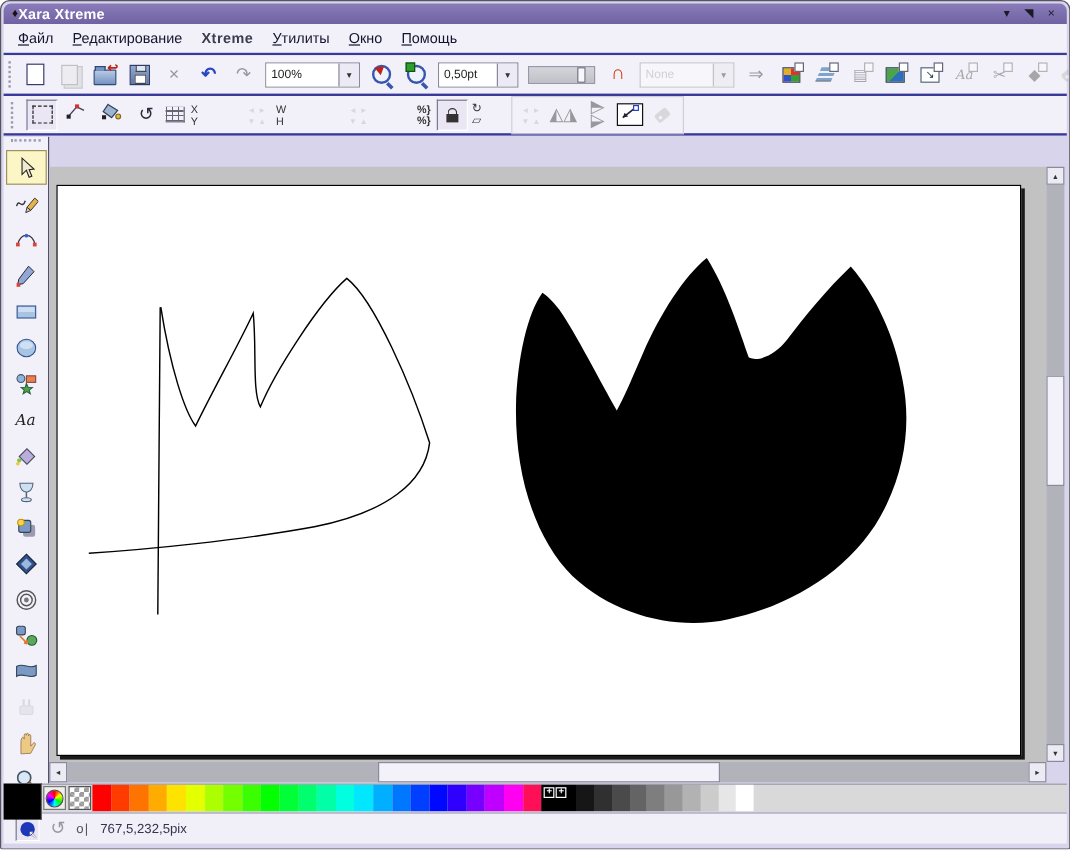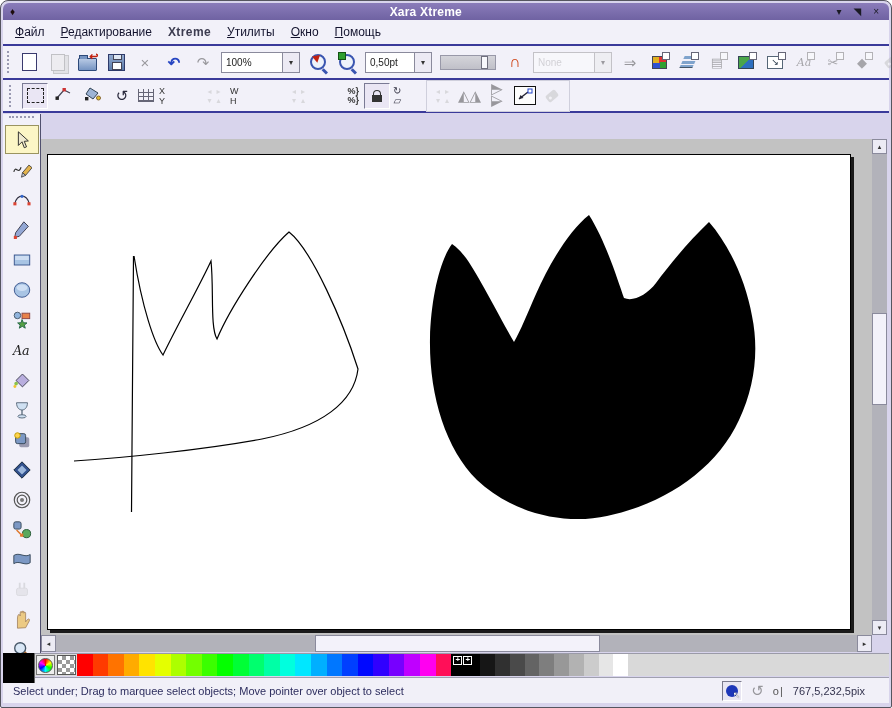--- a/index.html
+++ b/index.html
@@ -3,21 +3,21 @@
 <meta charset="utf-8">
 <style>
   html,body{margin:0;padding:0;background:#fff;}
   body{width:892px;height:708px;position:relative;font-family:"Liberation Sans",sans-serif;overflow:hidden;}
   .window{position:absolute;inset:0;background:#d8d4ec;border:1px solid #55555f;border-radius:8px 8px 2px 2px;overflow:hidden;}
 
   
   .titlebar{position:absolute;left:2px;right:2px;top:2px;height:17px;background:linear-gradient(#8a7cba,#6f62a2);
     border-radius:6px 6px 0 0;display:flex;align-items:center;color:#fff;}
   .tb-pin{font-size:10px;color:#1d0d0d;margin-left:7px;}
-  .tb-title{flex:1;text-align:center;font-size:12px;font-weight:bold;letter-spacing:.2px;}
+  .tb-title{flex:1;font-size:12px;font-weight:bold;letter-spacing:.2px;}
   .tb-ctrls{display:flex;gap:12px;margin-right:10px;}
   .tbc{font-size:10px;color:#1a1a24;cursor:default;line-height:1;}
 
   
   .menubar{position:absolute;left:2px;right:2px;top:19px;height:26px;background:#f2f1f9;display:flex;align-items:center;
     gap:16px;padding-left:12px;border-bottom:2px solid #3a3a9a;box-sizing:border-box;}
   .menu-item{font-size:12px;color:#14142e;text-align:center;}
   .menu-item u{text-decoration:underline;}
   .menu-item.logo-font{color:#3c3c50;font-weight:600;letter-spacing:.4px;}
 
@@ -573,21 +573,20 @@
         <span class="swatch" title="#989898" style="width: 14.8px; background: rgb(152, 152, 152);"></span>
         <span class="swatch" title="#b2b2b2" style="width: 14.8px; background: rgb(178, 178, 178);"></span>
         <span class="swatch" title="#cccccc" style="width: 14.8px; background: rgb(204, 204, 204);"></span>
         <span class="swatch" title="#e6e6e6" style="width: 14.8px; background: rgb(230, 230, 230);"></span>
         <span class="swatch" title="#ffffff" style="width: 14.8px; background: rgb(255, 255, 255);"></span>
         <span style="flex: 1 1 0%;"></span>
       </span>
   </div>
 
   <div class="statusbar">
-    <span class="status-msg">Select under; Drag to marquee select objects; Move pointer over object to select</span>
     <span class="status-right">
       <span class="sbtn">
           <span class="globe"></span>
         </span>
       <span class="glyph dis">↺</span>
       <span class="snapstate">o|</span>
       <span class="coords">767,5,232,5pix</span>
     </span>
   </div>
 

